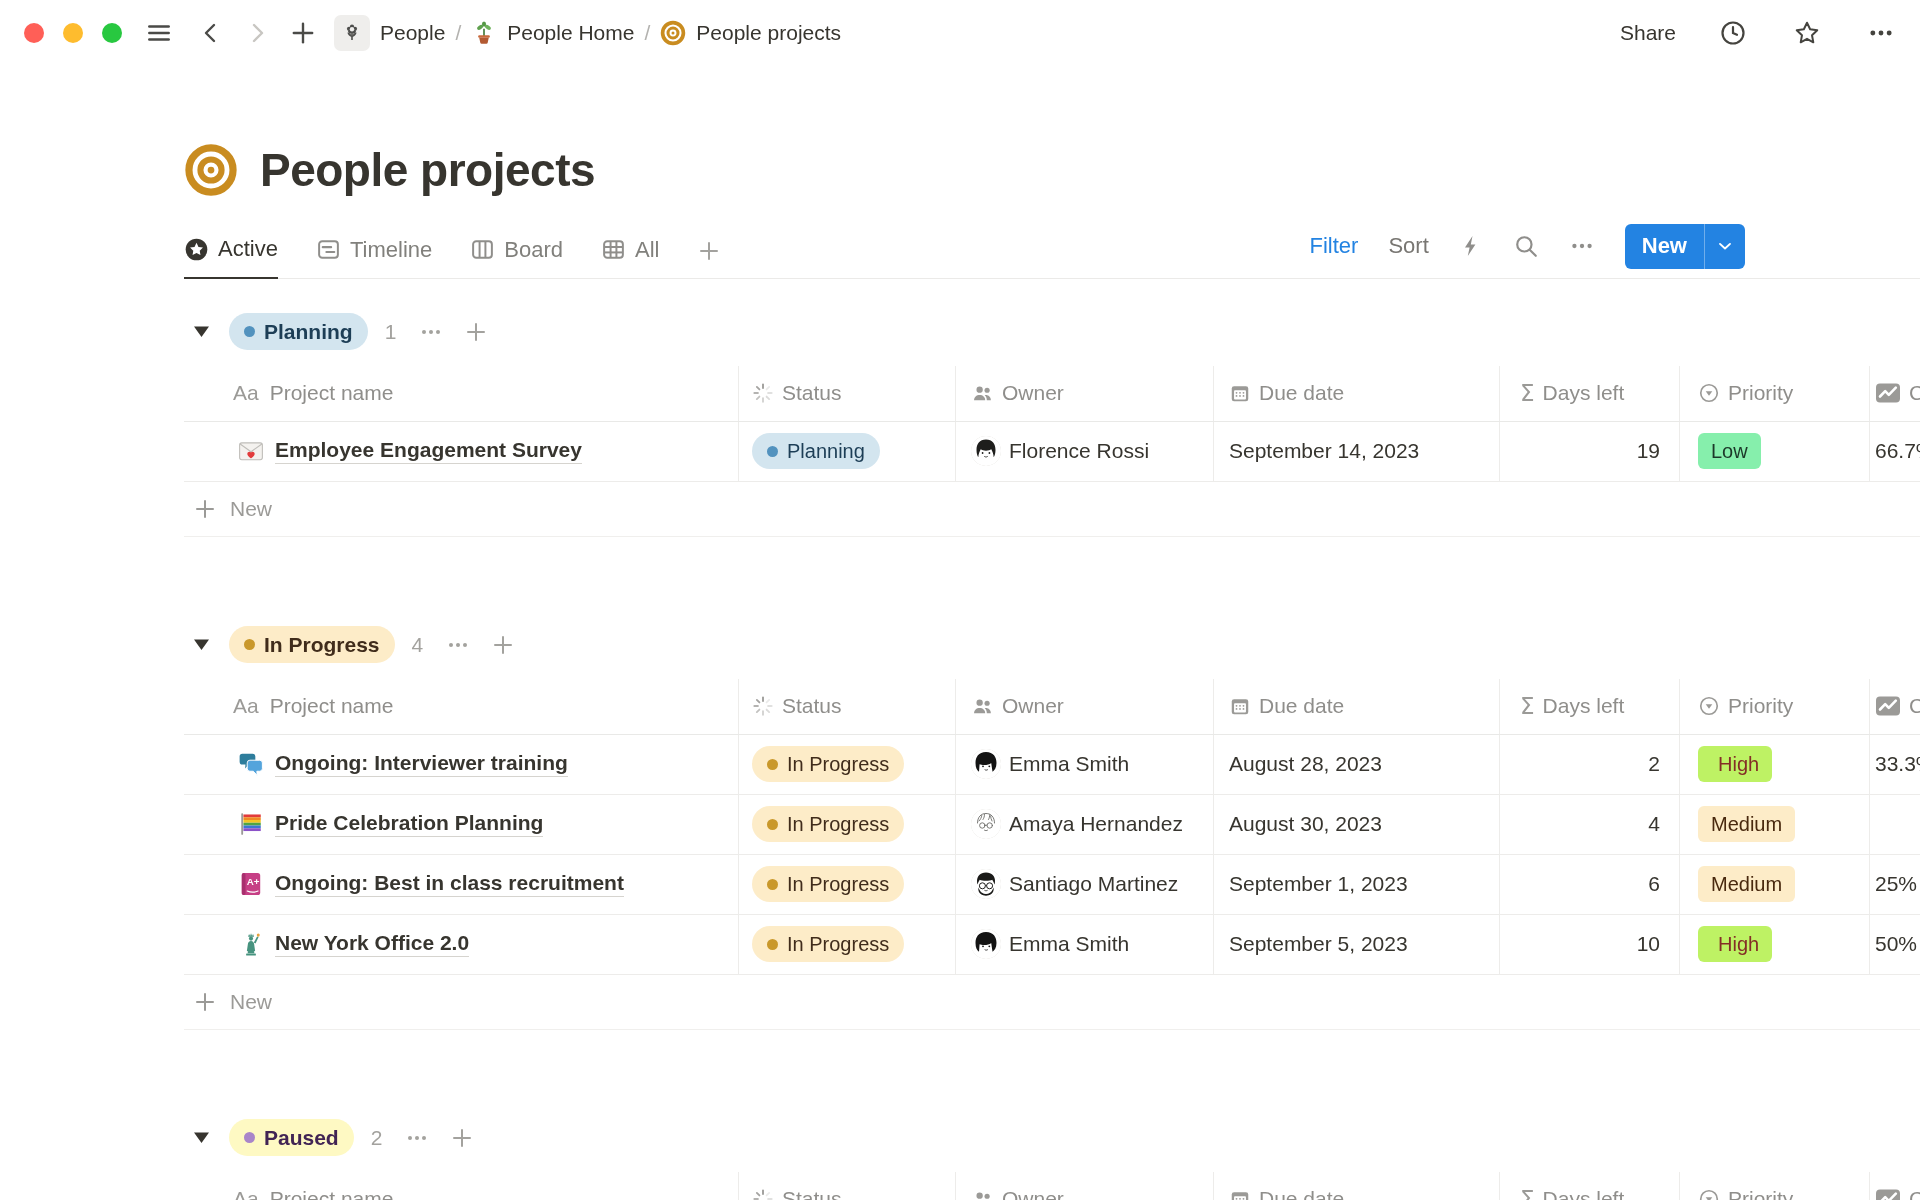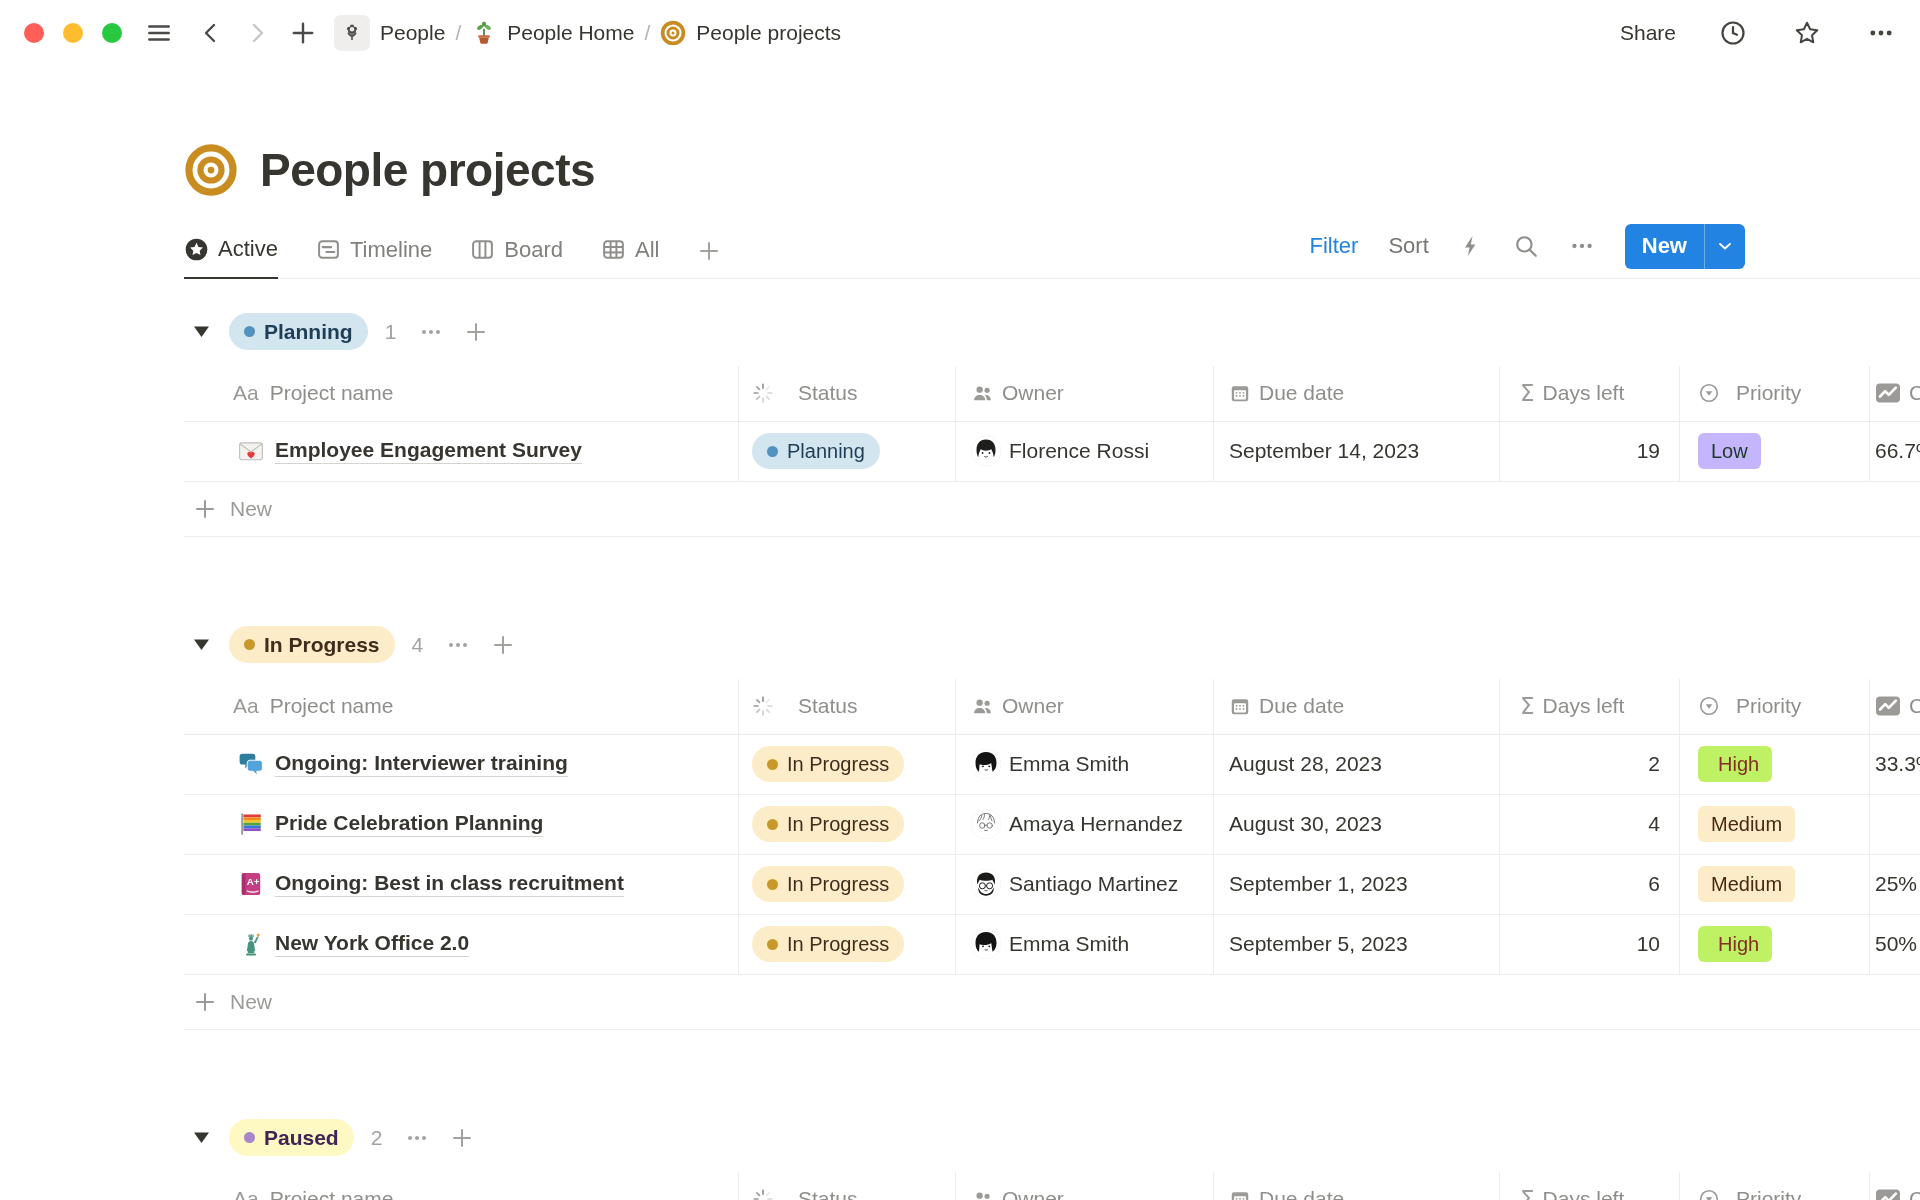--- a/index.html
+++ b/index.html
@@ -49,37 +49,37 @@
   .gpill.purple { background:#fef9c3; color:#412454; } .gpill.purple .dot{ background:#A985C9; }
   .gcount { margin-left:17px; font-size:21px; color:#A3A29E; }
   .gdots { margin-left:23px; cursor:pointer; display:flex; }
   .gplus { margin-left:21px; cursor:pointer; display:flex; }
 
   
   .thead { display:flex; height:56px; margin-top:12px; border-bottom:1px solid #E9E9E7; font-size:21px; color:#8F8E8B; width:1886px; }
   .trow  { display:flex; height:60px; border-bottom:1px solid #EDECEA; font-size:21px; width:1886px; cursor:pointer; }
   .cell { display:flex; align-items:center; height:100%; border-right:1px solid #EDECEA; overflow:hidden; white-space:nowrap; flex:none; }
   .c-name{ width:555px; padding-left:49px; gap:11px; }
-  .c-status{ width:217px; padding-left:13px; gap:24px; }
+  .c-status{ width:217px; padding-left:13px; gap:8px; }
   .c-owner{ width:258px; padding-left:15px; gap:8px; }
   .c-date{ width:286px; padding-left:15px; gap:8px; }
   .c-days{ width:180px; padding-left:20px; gap:8px; }
-  .c-priority{ width:190px; padding-left:18px; gap:16px; }
+  .c-priority{ width:190px; padding-left:18px; gap:8px; }
   .c-completion{ width:200px; padding-left:5px; gap:8px; border-right:none; }
   .trow .c-name { padding-left:54px; }
   .trow .c-days { justify-content:flex-end; padding-right:19px; }
   .aa { font-size:21px; color:#9B9A97; }
   .sigma { font-size:23px; color:#9B9A97; font-family:"DejaVu Sans",sans-serif; }
   .pname { font-weight:700; border-bottom:1.5px solid #D6D4CF; padding-bottom:1px; }
   .spill { display:flex; align-items:center; gap:9px; height:36px; padding:0 15px; border-radius:18px; font-size:20px; }
   .spill .dot { width:11px; height:11px; border-radius:50%; }
   .spill.blue { background:#D3E5EF; color:#1D3E56; } .spill.blue .dot{ background:#5292BE; }
   .spill.yellow { background:#FDECC8; color:#402C1B; } .spill.yellow .dot{ background:#C9982B; }
   .ppill { display:flex; align-items:center; height:36px; padding:0 13px; border-radius:6px; font-size:20px; }
-  .ppill.green { background:#c4b5fd; color:#1C3829; }
+  .ppill.green { background:#86efac; color:#1C3829; }
   .ppill.yellow { background:#FDECC8; color:#49290E; }
   .ppill.red { background:#bef264; color:#842E26;padding-left:20px; }
   .avatar { width:30px; height:30px; border-radius:50%; flex:none; box-shadow:0 0 0 1px #E6E4E0 inset; }
   .newrow { display:flex; align-items:center; height:55px; padding-left:9px; gap:13px; color:#9B9A97; font-size:21px; border-bottom:1px solid #F0EFED; width:1886px; cursor:pointer; }
   .picon { width:26px; height:26px; flex:none; display:flex; }
   svg { display:block; }
 </style>
 </head>
 <body>
 

